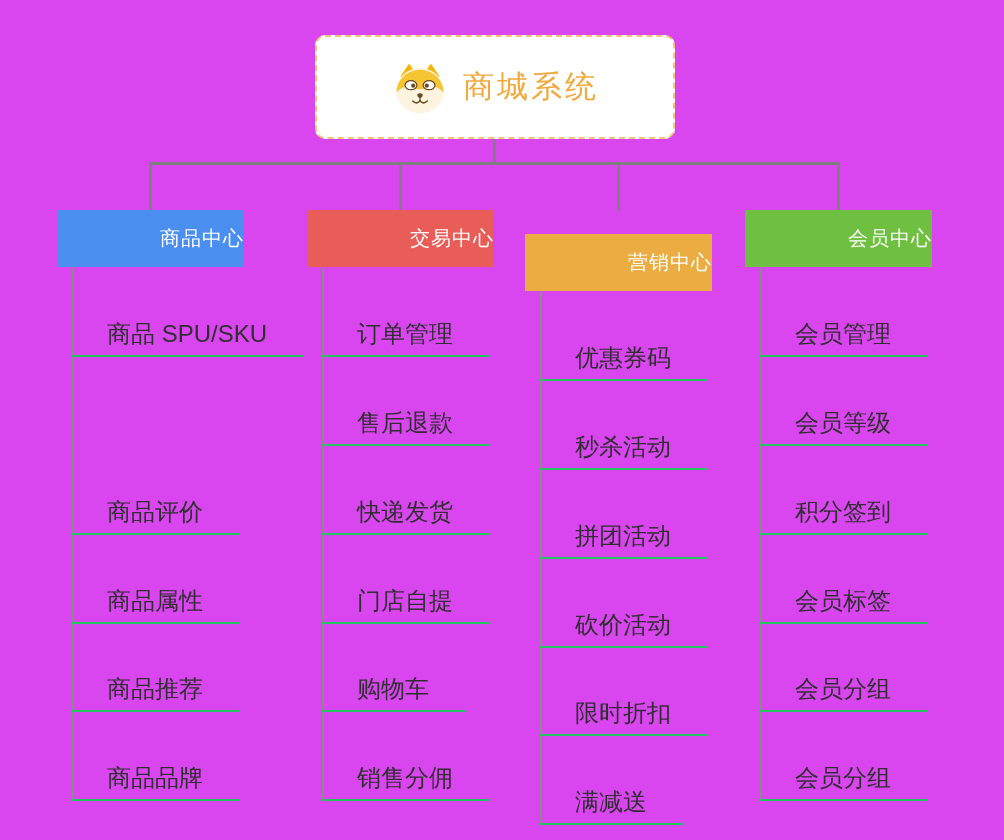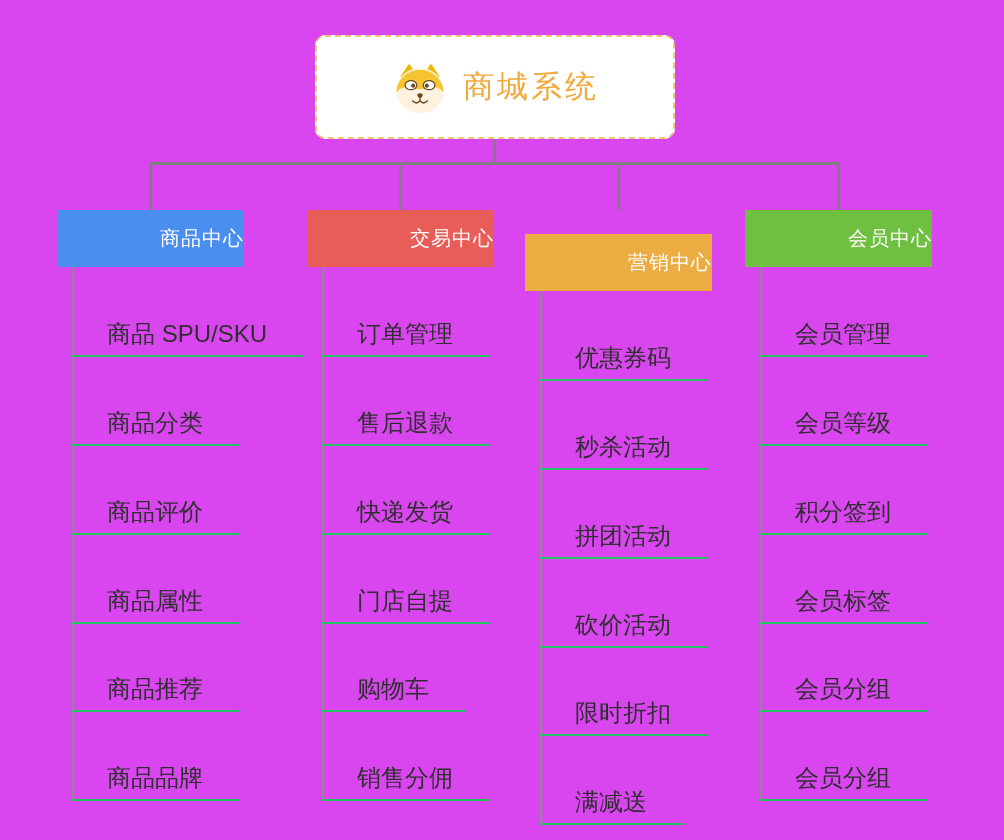--- a/index.html
+++ b/index.html
@@ -61,21 +61,20 @@
     </span>
     <span class="root-title">商城系统</span>
   </div>
 
   <div class="column col1">
     <div class="hdr" style="background-color: rgb(74, 143, 240);">
       <span>商品中心</span>
     </div>
     <div class="trunk"></div>
     <div class="item i1"><span>商品 SPU/SKU</span></div>
-    <div class="item i2"><span>商品分类</span></div>
     <div class="item i3"><span>商品评价</span></div>
     <div class="item i4"><span>商品属性</span></div>
     <div class="item i5"><span>商品推荐</span></div>
     <div class="item i6"><span>商品品牌</span></div>
   </div>
 
   <div class="column col2">
     <div class="hdr" style="background-color: rgb(232, 93, 88);">
       <span>交易中心</span>
     </div>

